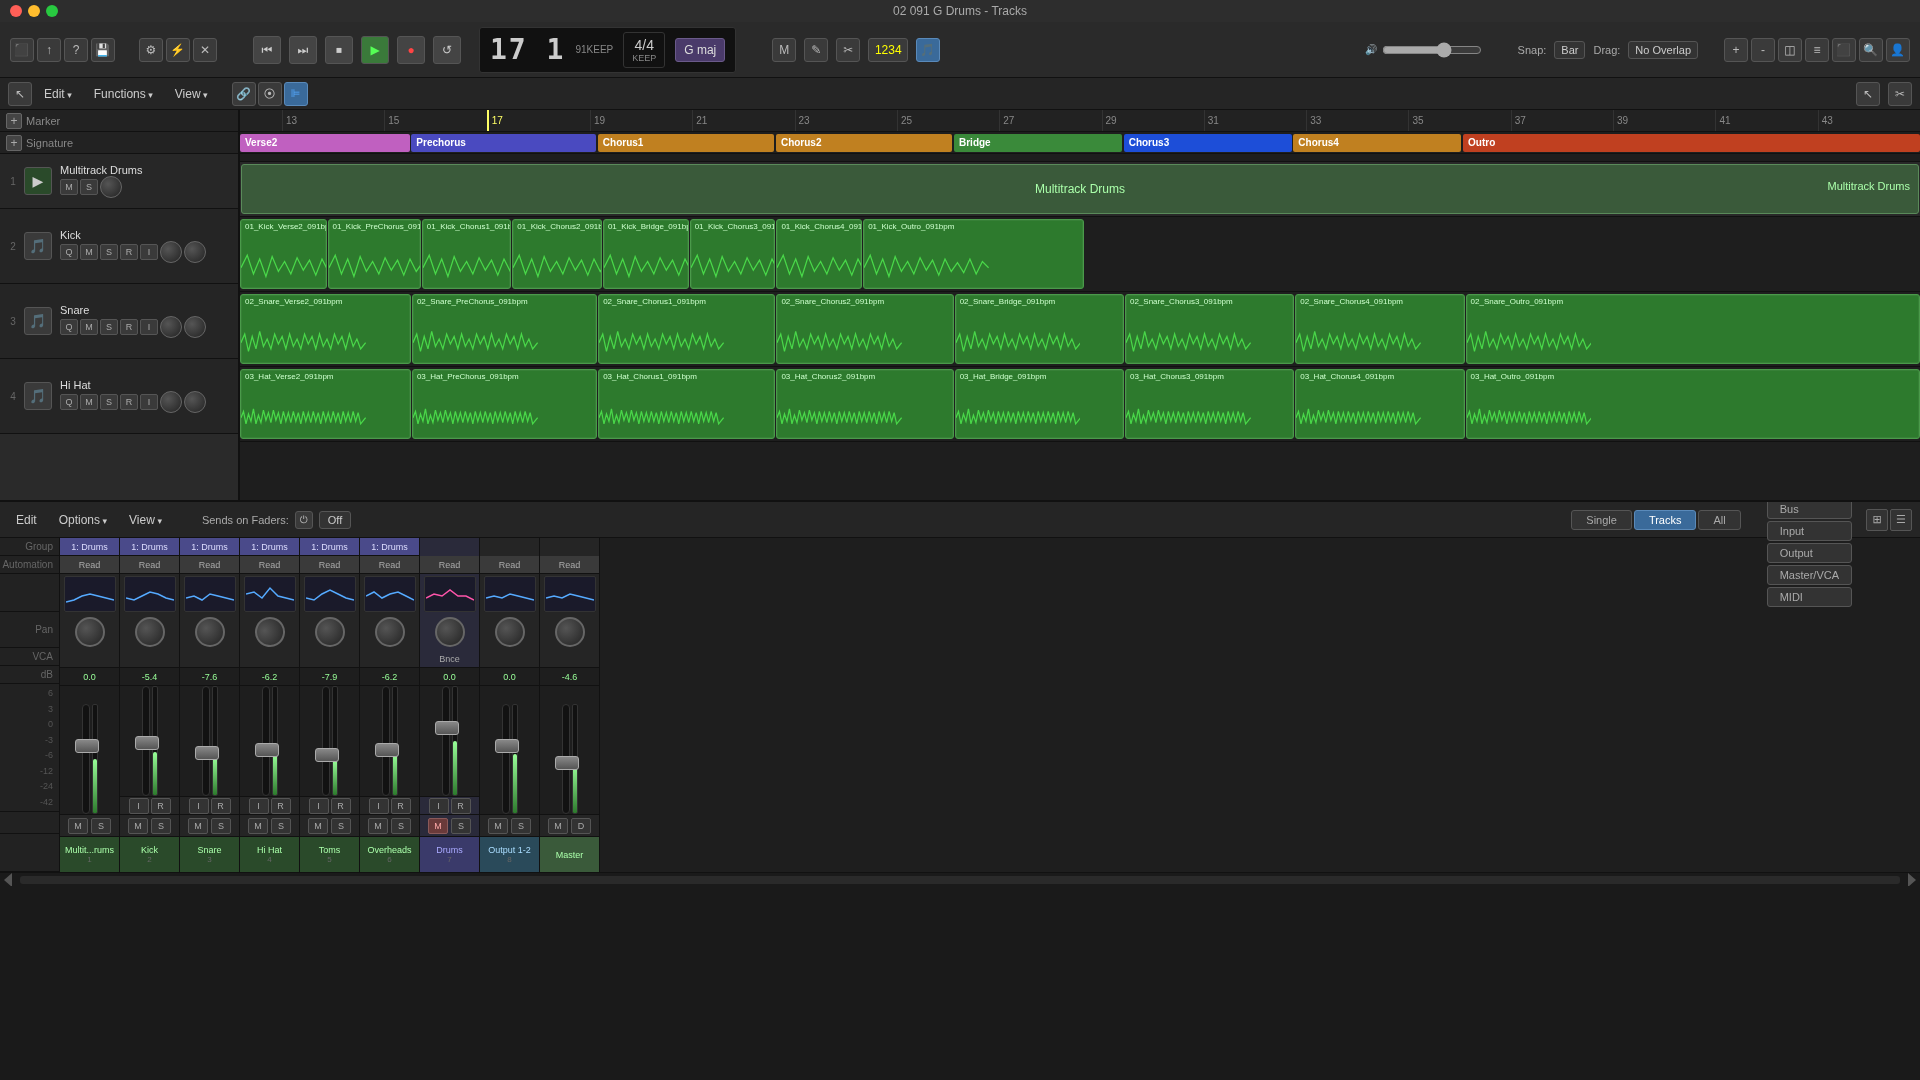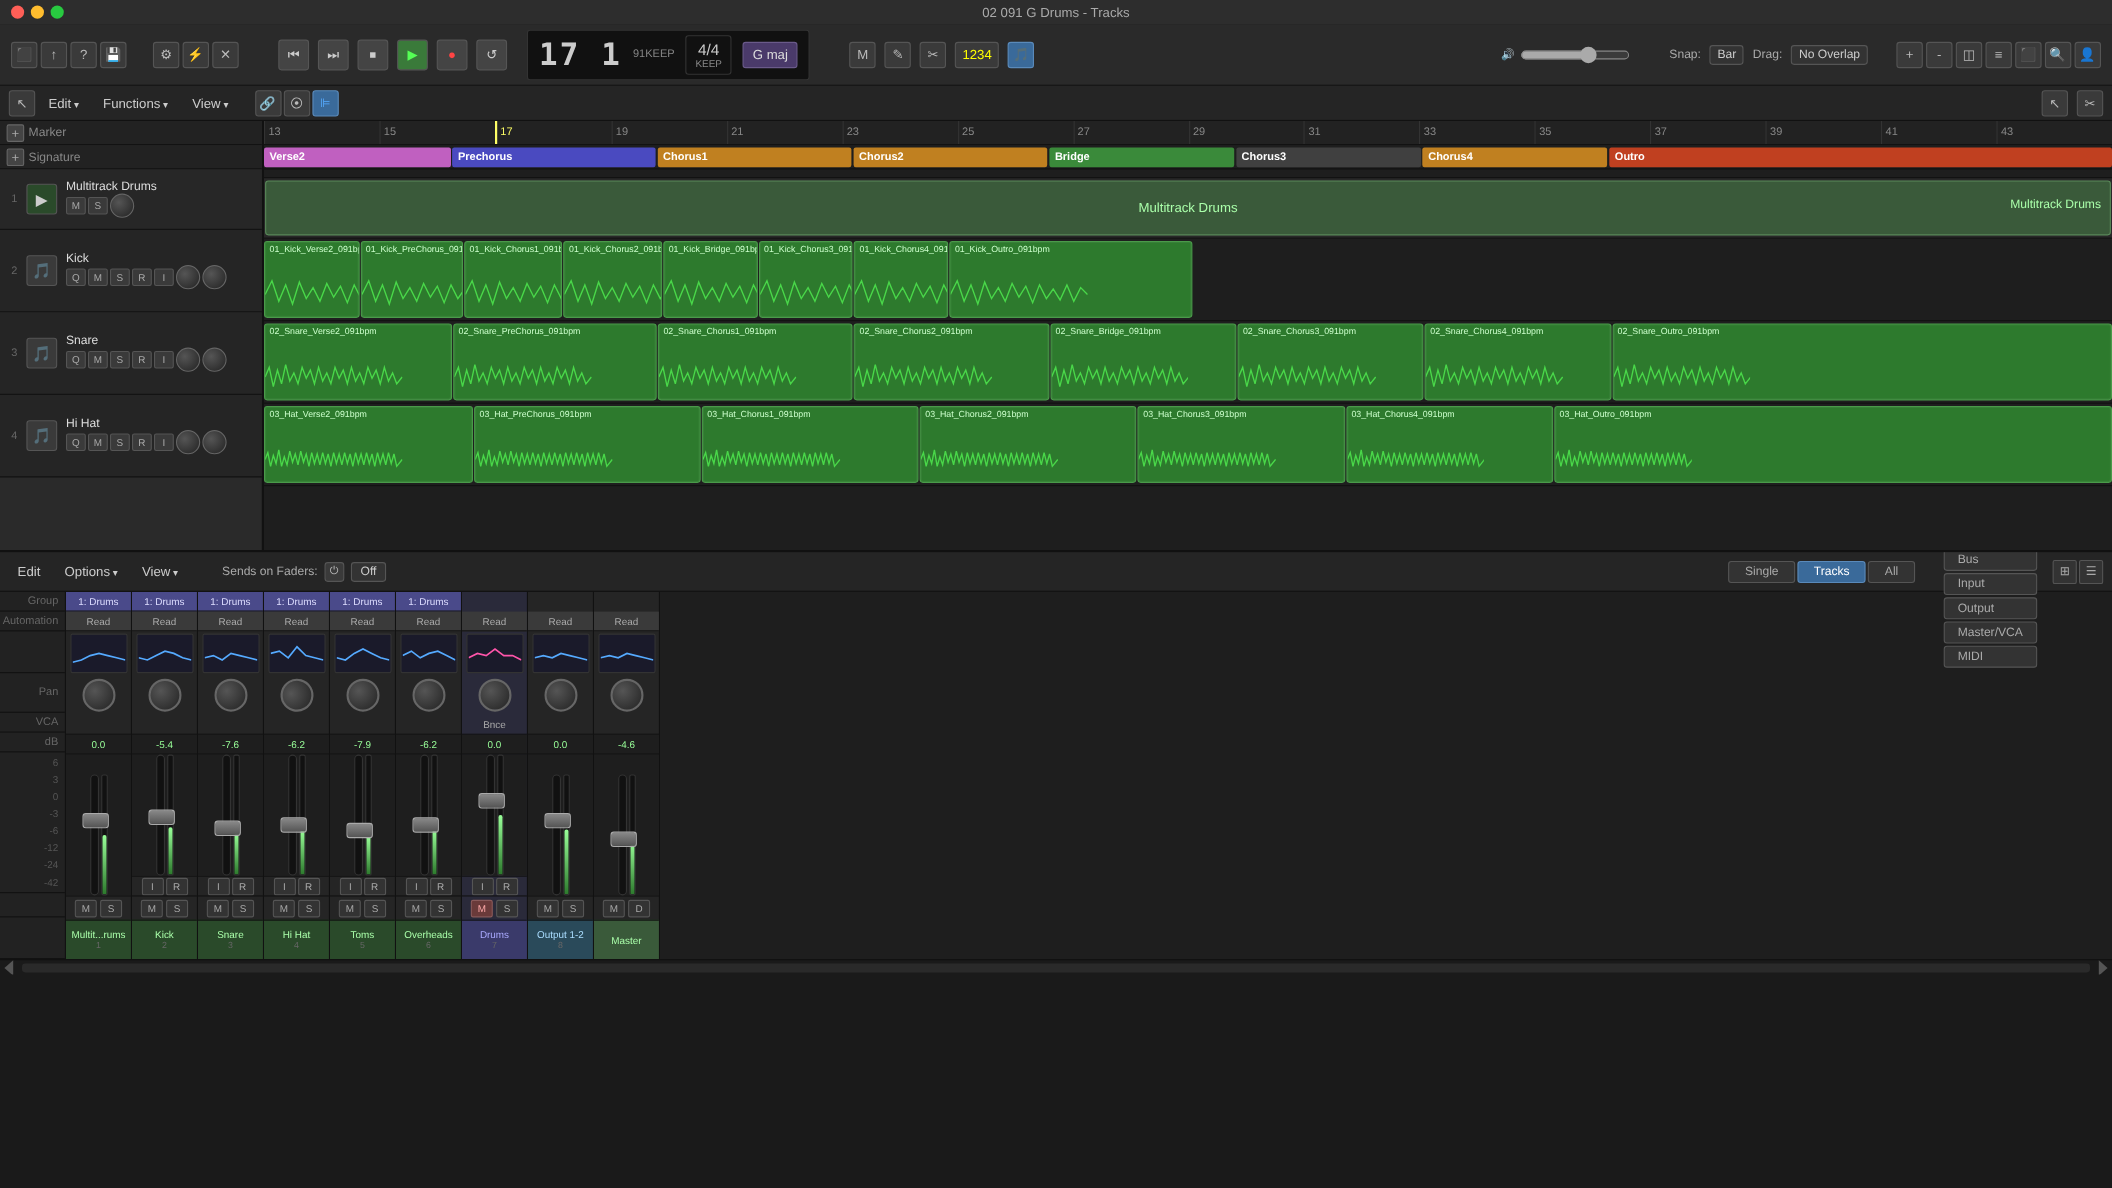--- a/index.html
+++ b/index.html
@@ -239,20 +239,21 @@
       overflow: hidden;
     }
     #timeline-ruler {
       height: 22px;
       background: #222;
       border-bottom: 1px solid #111;
       display: flex;
       align-items: center;
       position: relative;
       overflow: hidden;
+      padding-left: 42px;
     }
     .ruler-marks {
       display: flex;
       width: 100%;
       height: 100%;
       align-items: flex-end;
     }
     .ruler-mark {
       flex: 1;
       height: 100%;
@@ -895,21 +896,21 @@
         <div class="ruler-mark">43</div>
       </div>
     </div>
 
     <div id="marker-row" style="height:22px;position:relative;background:#1e1e1e;border-bottom:1px solid #111;">
       <div class="marker-segment" style="left:0%;width:10.1%;background:#c060c0;color:#fff;">Verse2</div>
       <div class="marker-segment" style="left:10.2%;width:11%;background:#4a4ac0;color:#fff;">Prechorus</div>
       <div class="marker-segment" style="left:21.3%;width:10.5%;background:#c08020;color:#fff;">Chorus1</div>
       <div class="marker-segment" style="left:31.9%;width:10.5%;background:#c08020;color:#fff;">Chorus2</div>
       <div class="marker-segment" style="left:42.5%;width:10%;background:#3a8a3a;color:#fff;">Bridge</div>
-      <div class="marker-segment" style="left:52.6%;width:10%;background:#404040;color:#fff;">Chorus3</div>
+      <div class="marker-segment" style="left:52.6%;width:10%;background:#1d4ed8;color:#fff;">Chorus3</div>
       <div class="marker-segment" style="left:62.7%;width:10%;background:#c08020;color:#fff;">Chorus4</div>
       <div class="marker-segment" style="left:72.8%;width:27.2%;background:#c04020;color:#fff;">Outro</div>
     </div>
 
     <div style="height:8px;background:#1e1e1e;border-bottom:1px solid #111;"></div>
 
     <div id="audio-tracks">
 
       <div class="audio-track-row multitrack-row" style="height:55px;background:#282828;">
         <div class="track-clips">
@@ -1050,20 +1051,26 @@
               <polyline class="wv" points="0,15 2,10 4,20 6,12 8,18 10,8 12,20 14,13 16,19 18,9 20,17 22,11 24,19 26,9 28,17 30,11 32,20 34,10 36,18 38,11 40,19 42,10 44,18 46,11 48,20 50,10 52,18 54,11 56,19 58,10 60,18 62,11 64,20 66,10 68,18 70,11 72,19 74,10 76,18 78,11 80,20 82,10 84,18 86,11 88,19 90,10 92,18 94,11 96,20 100,15"></polyline>
             </svg>
           </div>
           <div class="audio-clip" style="flex:1.05;">
             <span style="font-size:8px;">03_Hat_Chorus2_091bpm</span>
             <svg class="waveform-lines" viewBox="0 0 100 30" preserveAspectRatio="none">
               <polyline class="wv" points="0,15 2,10 4,20 6,12 8,18 10,8 12,20 14,13 16,19 18,9 20,17 22,11 24,19 26,9 28,17 30,11 32,20 34,10 36,18 38,11 40,19 42,10 44,18 46,11 48,20 50,10 52,18 54,11 56,19 58,10 60,18 62,11 64,20 66,10 68,18 70,11 72,19 74,10 76,18 78,11 80,20 82,10 84,18 86,11 88,19 90,10 92,18 94,11 96,20 100,15"></polyline>
             </svg>
           </div>
           <div class="audio-clip" style="flex:1;">
+            <span style="font-size:8px;">03_Hat_Bridge_091bpm</span>
+            <svg class="waveform-lines" viewBox="0 0 100 30" preserveAspectRatio="none">
+              <polyline class="wv" points="0,15 2,10 4,20 6,12 8,18 10,8 12,20 14,13 16,19 18,9 20,17 22,11 24,19 26,9 28,17 30,11 32,20 34,10 36,18 38,11 40,19 42,10 44,18 46,11 48,20 50,10 52,18 54,11 56,19 58,10 60,18 62,11 64,20 66,10 68,18 70,11 72,19 74,10 76,18 78,11 80,20 82,10 84,18 86,11 88,19 90,10 92,18 94,11 96,20 100,15"></polyline>
+            </svg>
+          </div>
+          <div class="audio-clip" style="flex:1;">
             <span style="font-size:8px;">03_Hat_Chorus3_091bpm</span>
             <svg class="waveform-lines" viewBox="0 0 100 30" preserveAspectRatio="none">
               <polyline class="wv" points="0,15 2,10 4,20 6,12 8,18 10,8 12,20 14,13 16,19 18,9 20,17 22,11 24,19 26,9 28,17 30,11 32,20 34,10 36,18 38,11 40,19 42,10 44,18 46,11 48,20 50,10 52,18 54,11 56,19 58,10 60,18 62,11 64,20 66,10 68,18 70,11 72,19 74,10 76,18 78,11 80,20 82,10 84,18 86,11 88,19 90,10 92,18 94,11 96,20 100,15"></polyline>
             </svg>
           </div>
           <div class="audio-clip" style="flex:1;">
             <span style="font-size:8px;">03_Hat_Chorus4_091bpm</span>
             <svg class="waveform-lines" viewBox="0 0 100 30" preserveAspectRatio="none">
               <polyline class="wv" points="0,15 2,10 4,20 6,12 8,18 10,8 12,20 14,13 16,19 18,9 20,17 22,11 24,19 26,9 28,17 30,11 32,20 34,10 36,18 38,11 40,19 42,10 44,18 46,11 48,20 50,10 52,18 54,11 56,19 58,10 60,18 62,11 64,20 66,10 68,18 70,11 72,19 74,10 76,18 78,11 80,20 82,10 84,18 86,11 88,19 90,10 92,18 94,11 96,20 100,15"></polyline>
             </svg>

